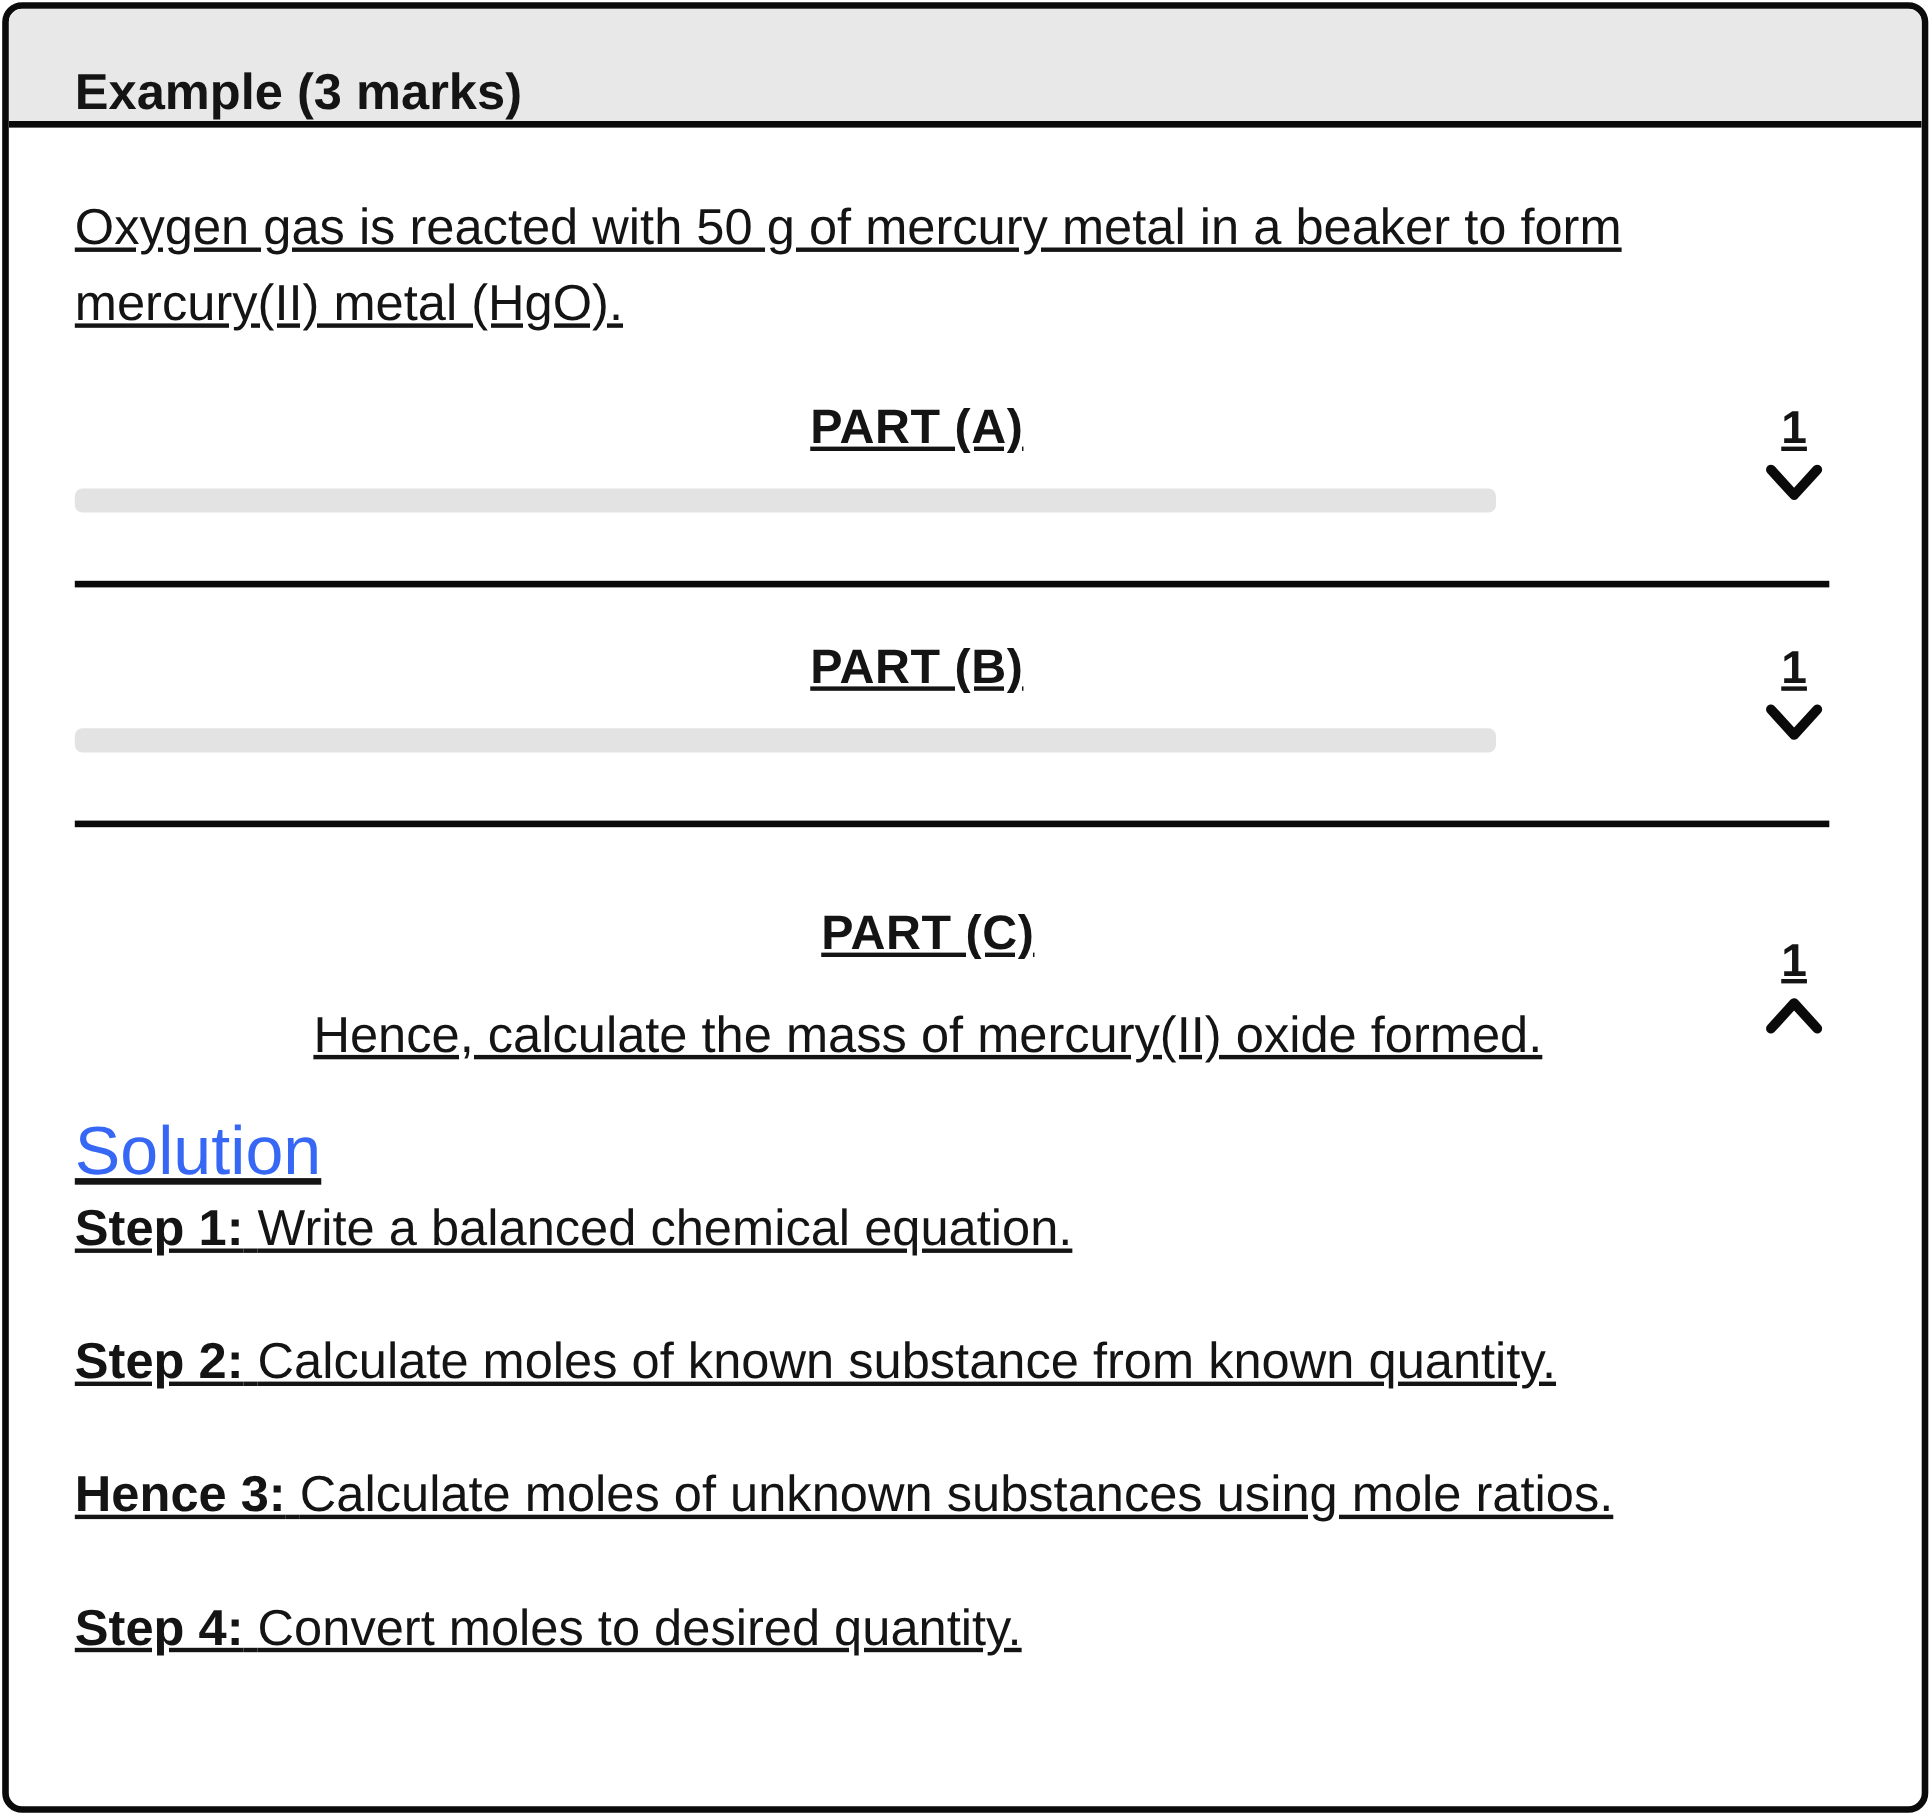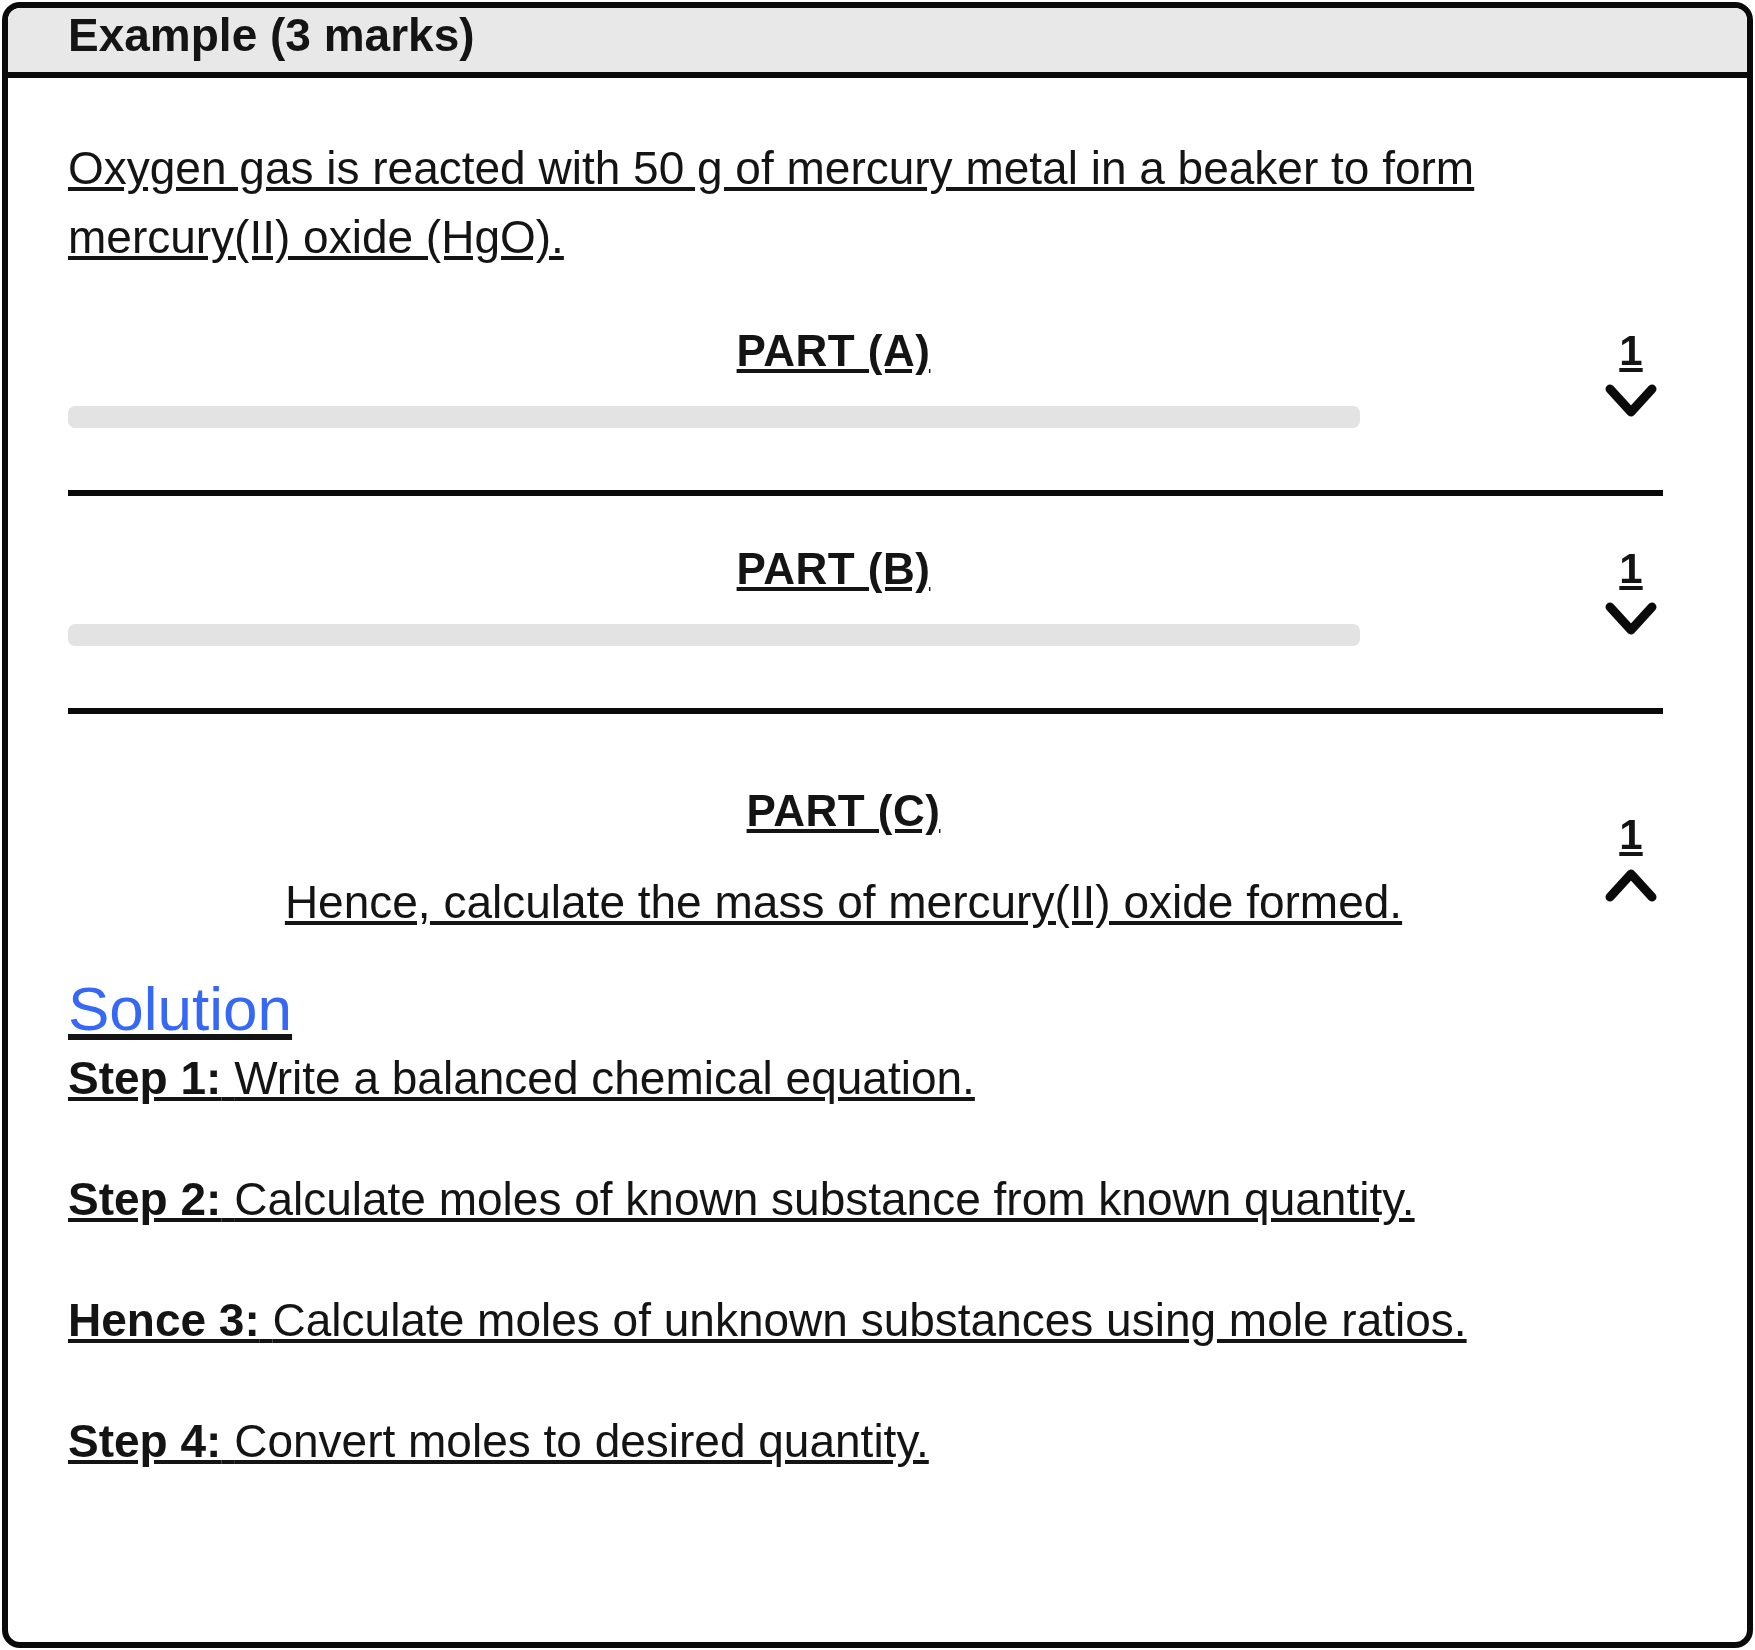--- a/index.html
+++ b/index.html
@@ -13,24 +13,24 @@
   html,body{width:1755px; height:1650px; background:#fff;}
   body{font-family:"Liberation Sans", sans-serif; color:var(--text-black);}
   .card{
     position:absolute; inset:2px;
     border:6px solid var(--border-black);
     border-radius:18px;
     background:#fff;
     overflow:hidden;
   }
   .card-header{
-    height:70px;
+    height:108px;
     background:var(--header-gray);
     border-bottom:6px solid var(--border-black);
-    display:flex; align-items:flex-start;
+    display:flex; align-items:flex-end;
     padding:0 60px;
   }
   .card-title{
     font-size:46px; font-weight:700; letter-spacing:0;
   }
   .content{
     padding:56px 84px 80px 60px;
     text-decoration:underline;
   }
   .question-text{
@@ -95,21 +95,21 @@
 <div class="card">
 
   <div class="card-header">
     <div class="card-title">Example (3 marks)</div>
   </div>
 
   <div class="content">
 
     <div class="question-text">
       <div>Oxygen gas is reacted with 50 g of mercury metal in a beaker to form</div>
-      <div>mercury(II) oxide (HgO).</div>
+      <div>mercury(II) metal (HgO).</div>
     </div>
 
     <div class="part part-a">
       <div class="part-main">
         <div class="part-label">PART (A)</div>
         <div class="placeholder-bar"></div>
       </div>
       <div class="part-rail">
         <div class="marks">1</div>
         <button class="chevron-btn">

